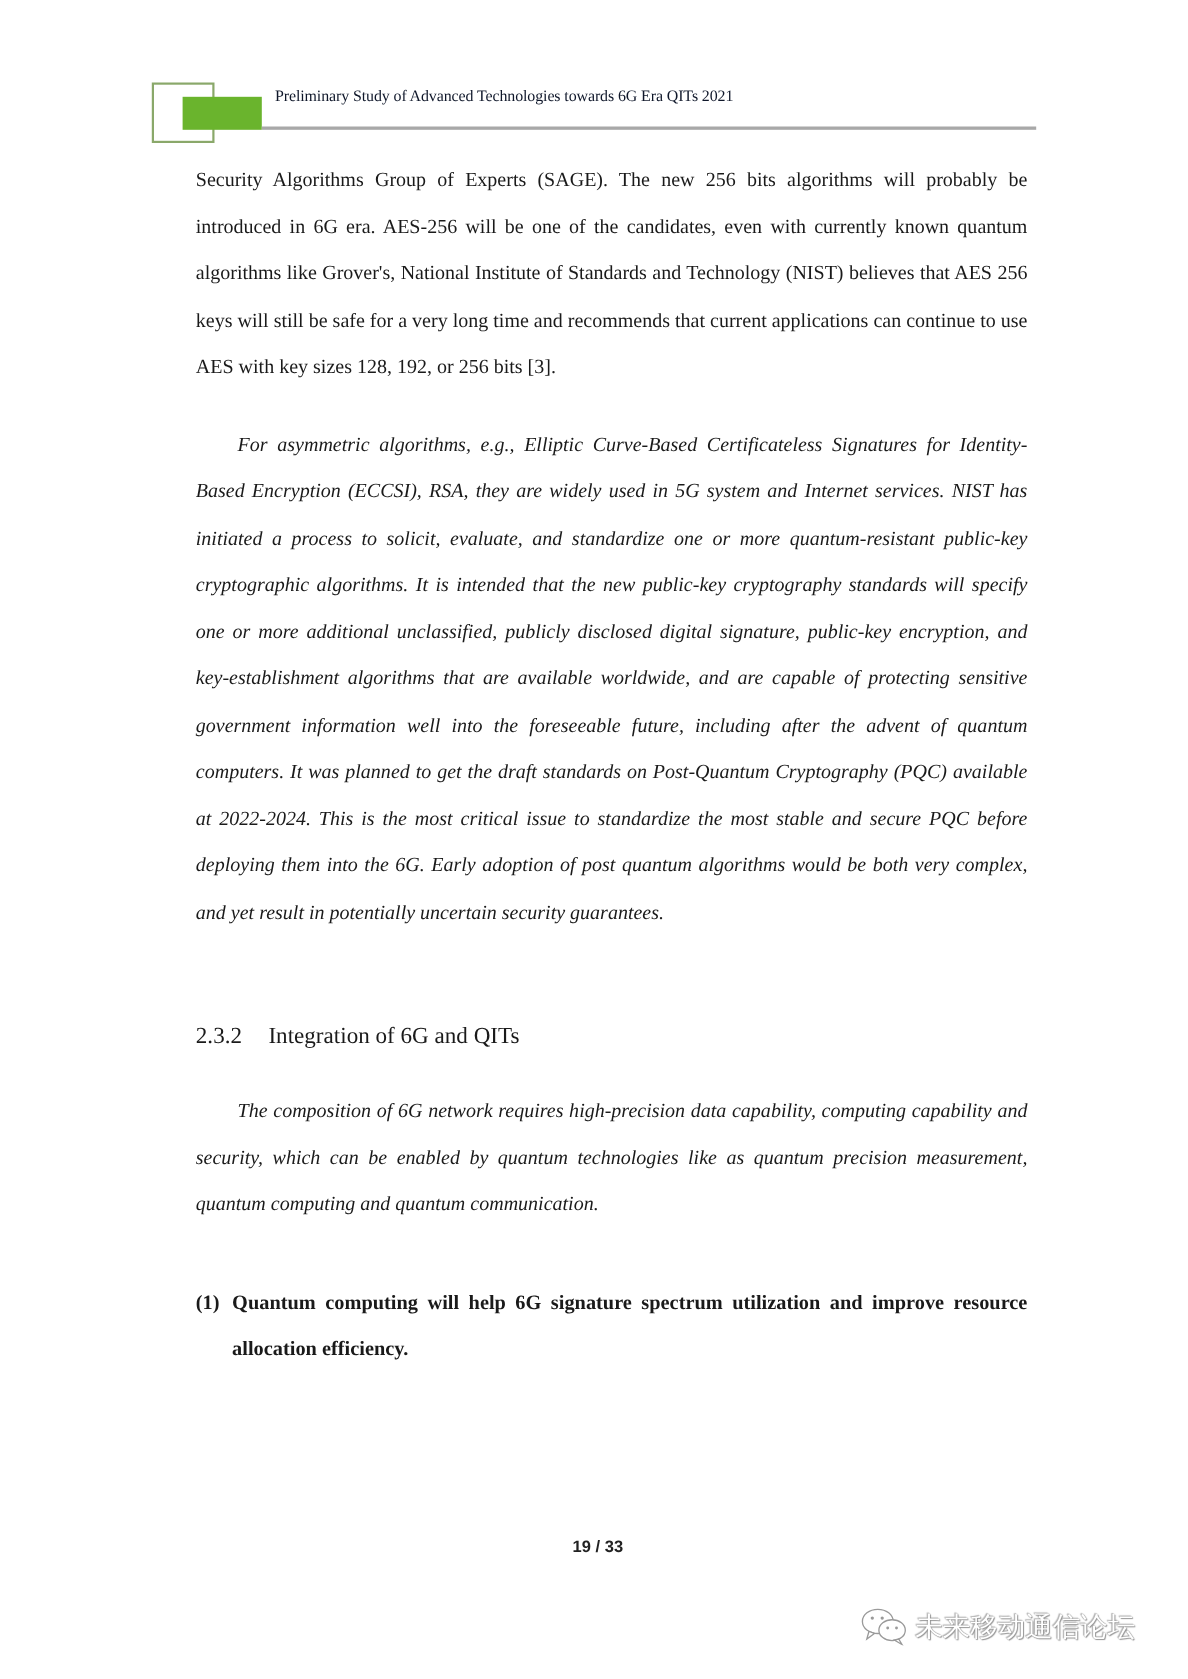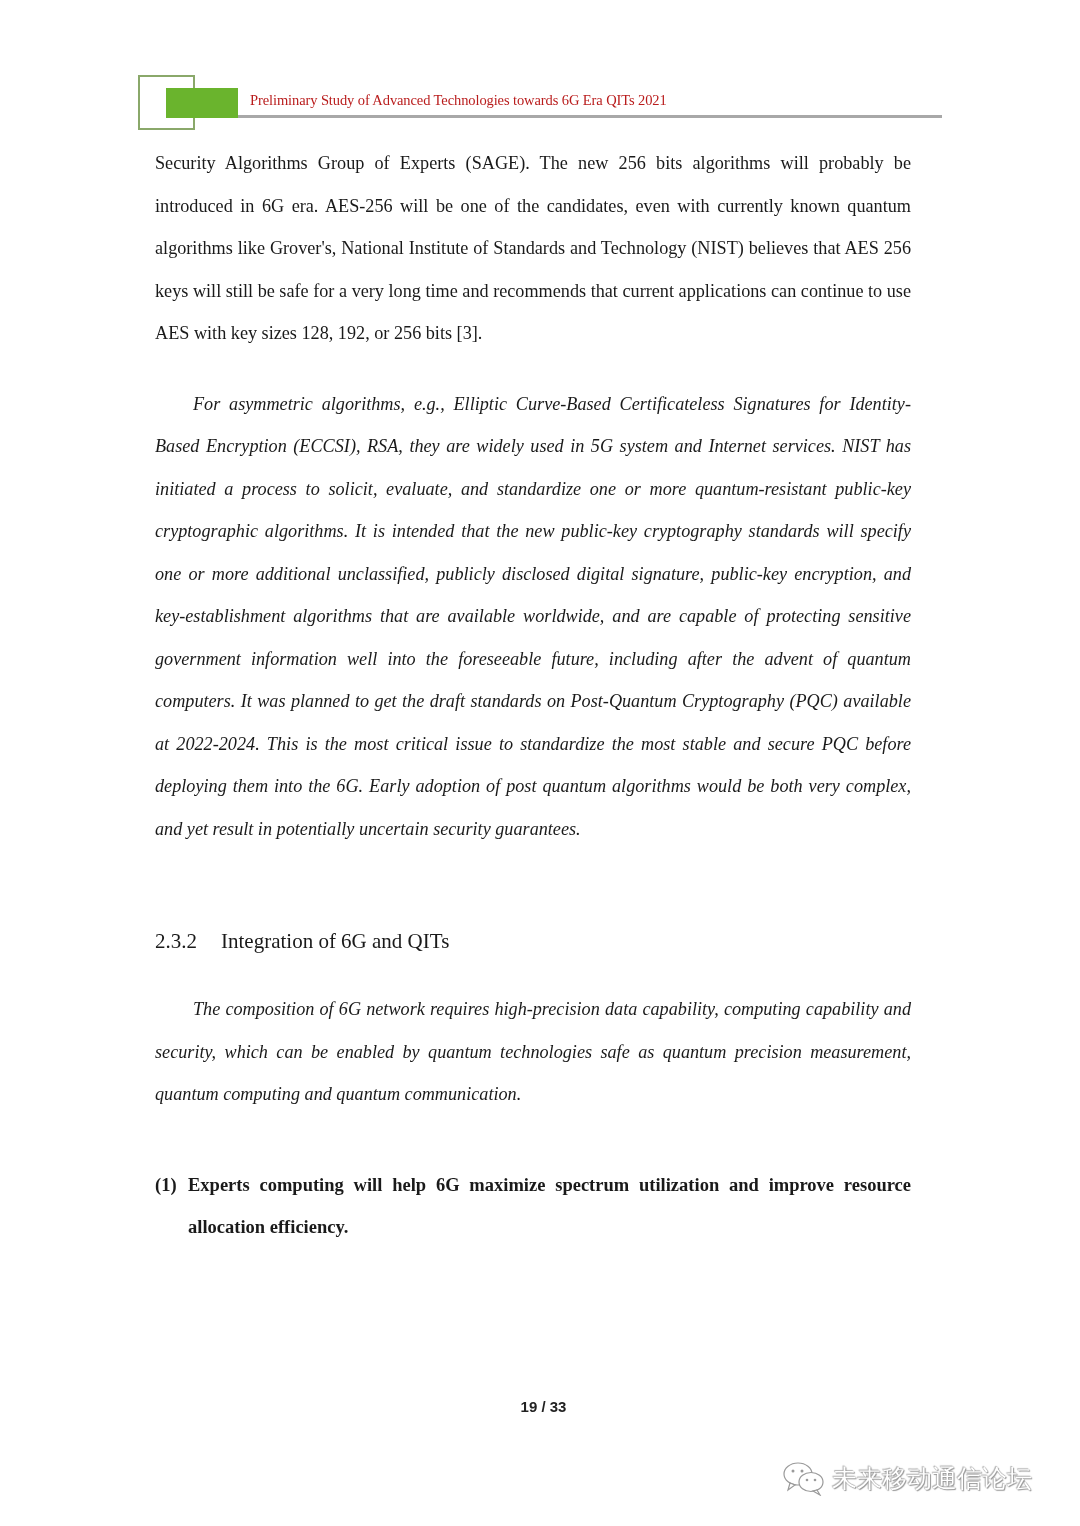--- a/index.html
+++ b/index.html
@@ -36,29 +36,29 @@
       position: absolute;
       left: 238px;
       top: 115px;
       width: 704px;
       height: 3px;
       background: #a8a8a8;
     }
     .header-title {
       position: absolute;
       left: 250px;
-      top: 92px;
+      top: 80px;
       font-size: 14.5px;
-      color: #b91c1c;
+      color: #0f172a;
       white-space: nowrap;
       letter-spacing: -0.1px;
     }
     .content {
       position: absolute;
-      left: 155px;
+      left: 178px;
       top: 142px;
       width: 756px;
     }
     .para {
       font-size: 18.2px;
       line-height: 42.5px;
       text-align: justify;
       margin: 0;
     }
     .para.indent {
@@ -135,25 +135,25 @@
 
 <div class="content">
   <p class="para">Security Algorithms Group of Experts (SAGE). The new 256 bits algorithms will probably be introduced in 6G era. AES-256 will be one of the candidates, even with currently known quantum algorithms like Grover's, National Institute of Standards and Technology (NIST) believes that AES 256 keys will still be safe for a very long time and recommends that current applications can continue to use AES with key sizes 128, 192, or 256 bits [3].</p>
   <div class="gap-1"></div>
   <p class="para indent">For asymmetric algorithms, e.g., Elliptic Curve-Based Certificateless Signatures for Identity-Based Encryption (ECCSI), RSA, they are widely used in 5G system and Internet services. NIST has initiated a process to solicit, evaluate, and standardize one or more quantum-resistant public-key cryptographic algorithms. It is intended that the new public-key cryptography standards will specify one or more additional unclassified, publicly disclosed digital signature, public-key encryption, and key-establishment algorithms that are available worldwide, and are capable of protecting sensitive government information well into the foreseeable future, including after the advent of quantum computers. It was planned to get the draft standards on Post-Quantum Cryptography (PQC) available at 2022-2024. This is the most critical issue to standardize the most stable and secure PQC before deploying them into the 6G. Early adoption of post quantum algorithms would be both very complex, and yet result in potentially uncertain security guarantees.</p>
   <div class="gap-2"></div>
   <h2 class="section-heading">
     <span class="num">2.3.2</span><span>Integration of 6G and QITs</span>
   </h2>
   <div class="gap-3"></div>
-  <p class="para indent">The composition of 6G network requires high-precision data capability, computing capability and security, which can be enabled by quantum technologies safe as quantum precision measurement, quantum computing and quantum communication.</p>
+  <p class="para indent">The composition of 6G network requires high-precision data capability, computing capability and security, which can be enabled by quantum technologies like as quantum precision measurement, quantum computing and quantum communication.</p>
   <div class="gap-4"></div>
   <h3 class="item-heading">
     <span class="num">(1)</span>
-    <span class="txt">Experts computing will help 6G maximize spectrum utilization and improve resource allocation efficiency.</span>
+    <span class="txt">Quantum computing will help 6G signature spectrum utilization and improve resource allocation efficiency.</span>
   </h3>
 </div>
 
 <div class="page-number">19 / 33</div>
 
 <div class="watermark">
   <span>
     <svg width="44" height="36" viewBox="0 0 44 36">
       <g fill="#ffffff" stroke="#9a9a9a" stroke-width="1.2">
         <ellipse cx="16" cy="14" rx="14" ry="11"></ellipse>

